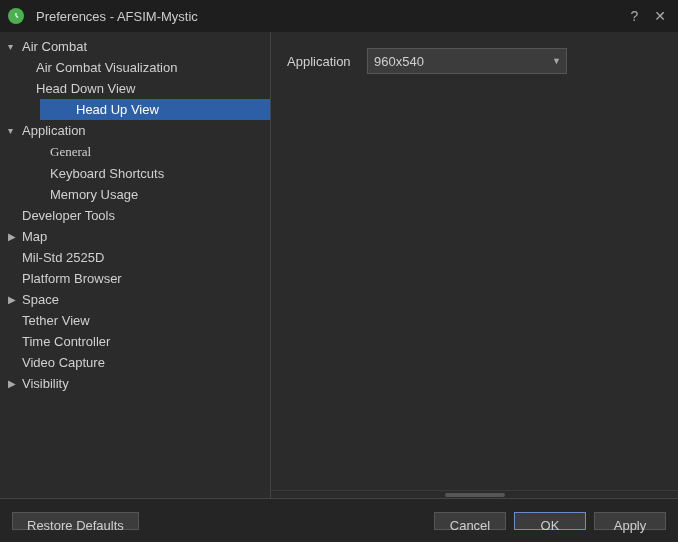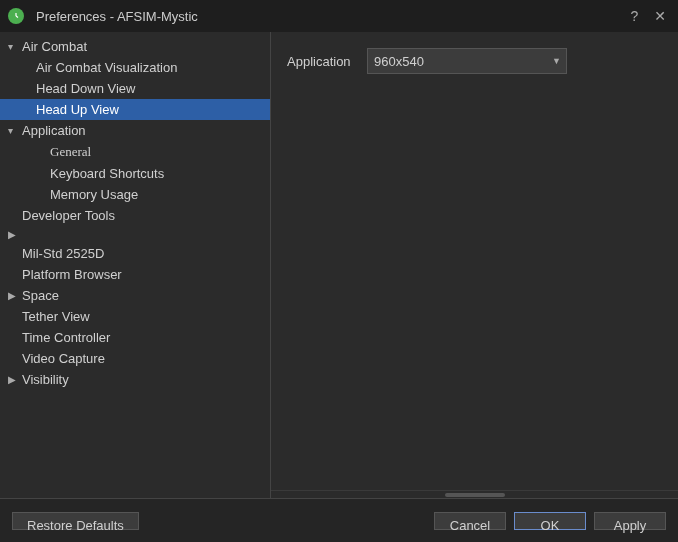--- a/index.html
+++ b/index.html
@@ -240,21 +240,21 @@
         <span class="label">Air Combat</span>
       </div>
       <div class="tree-item" style="padding-left: 22px;">
         <span class="arrow"></span>
         <span class="label">Air Combat Visualization</span>
       </div>
       <div class="tree-item" style="padding-left: 22px;">
         <span class="arrow"></span>
         <span class="label">Head Down View</span>
       </div>
-      <div class="tree-item selected" style="padding-left: 22px;">
+      <div class="tree-item selected" style="padding-left: 22px; margin-left: 40px;">
         <span class="arrow"></span>
         <span class="label">Head Up View</span>
       </div>
       <div class="tree-item" style="padding-left: 8px;">
         <span class="arrow">▾</span>
         <span class="label">Application</span>
       </div>
       <div class="tree-item" style="padding-left: 36px; font-family: Liberation Serif, serif;">
         <span class="arrow"></span>
         <span class="label">General</span>
@@ -266,20 +266,21 @@
       <div class="tree-item" style="padding-left: 36px;">
         <span class="arrow"></span>
         <span class="label">Memory Usage</span>
       </div>
       <div class="tree-item" style="padding-left: 8px;">
         <span class="arrow"></span>
         <span class="label">Developer Tools</span>
       </div>
       <div class="tree-item" style="padding-left: 8px;">
         <span class="arrow">▶</span>
+        <span class="label">Map</span>
       </div>
       <div class="tree-item" style="padding-left: 8px;">
         <span class="arrow"></span>
         <span class="label">Mil-Std 2525D</span>
       </div>
       <div class="tree-item" style="padding-left: 8px;">
         <span class="arrow"></span>
         <span class="label">Platform Browser</span>
       </div>
       <div class="tree-item" style="padding-left: 8px;">

